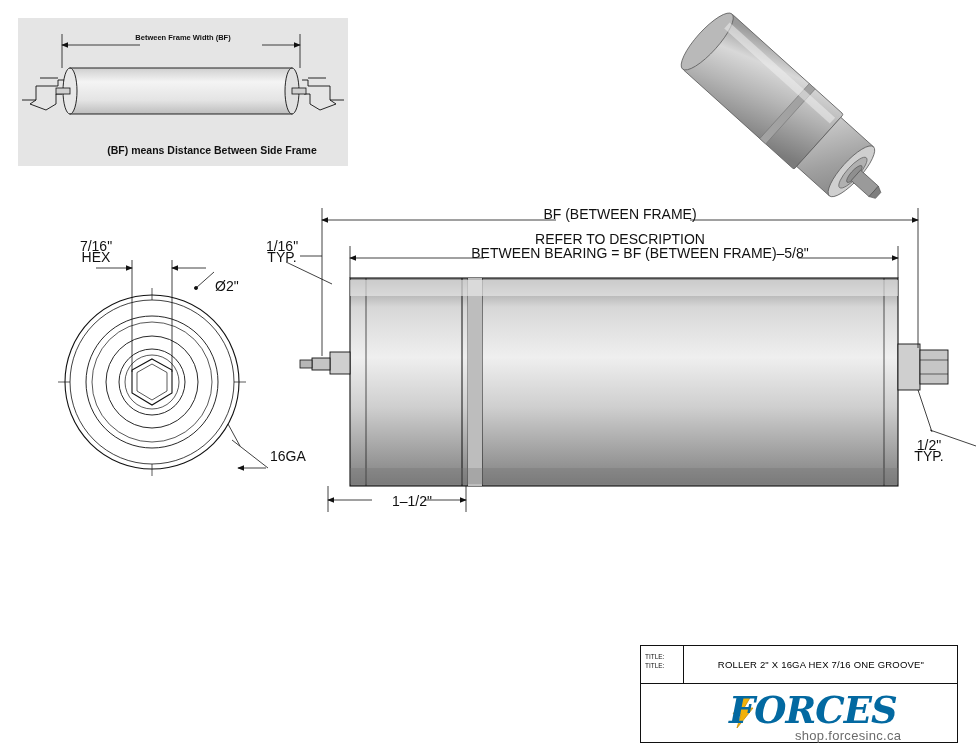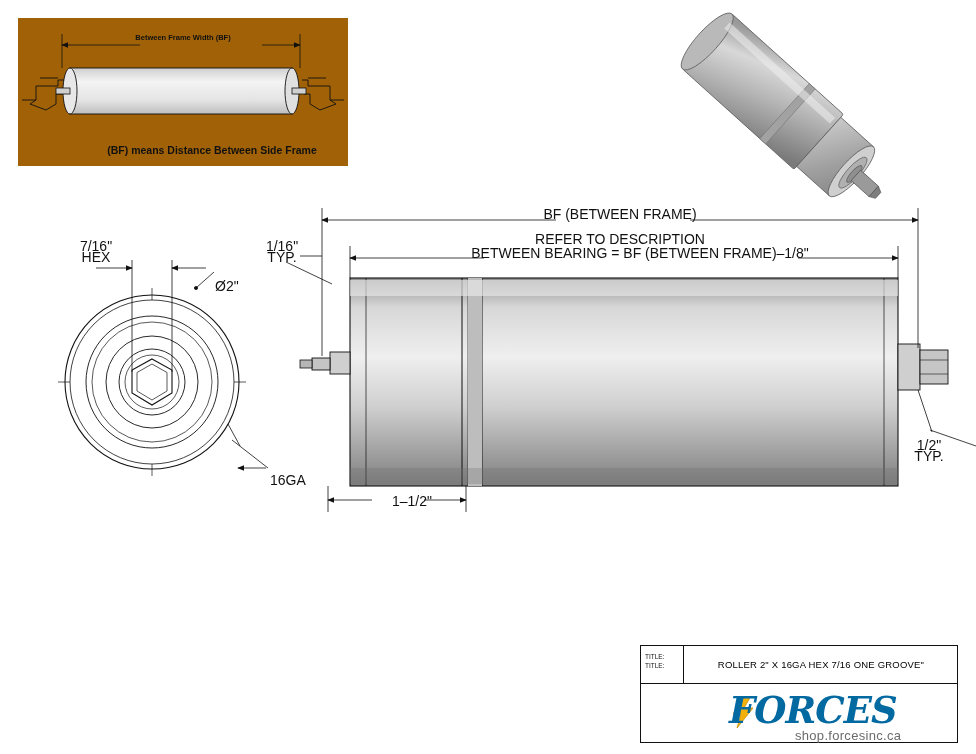--- a/index.html
+++ b/index.html
@@ -116,21 +116,21 @@
     width: 26px;
     height: 32px;
   }
   
   #inset-frame {
     position: absolute;
     left: 18px;
     top: 18px;
     width: 330px;
     height: 148px;
-    background: #a16207;
+    background: #e5e5e5;
   }
   .inset-cap {
     position: absolute;
     left: 0;
     top: 126px;
     width: 388px;
     text-align: center;
     font-size: 10.5px;
     font-weight: bold;
     color: #111;
@@ -323,32 +323,32 @@
       <line x1="424" y1="500" x2="466" y2="500" marker-end="url(#arrEnd)"></line>
     </g>
 
   </svg>
 
   <div class="lbl c small" style="left:62px; top:238px; width:68px;">7/16"</div>
   <div class="lbl c small" style="left:62px; top:249px; width:68px;">HEX</div>
 
   <div class="lbl l small" style="left:215px; top:278px;">Ø2"</div>
 
-  <div class="lbl l small" style="left:270px; top:472px;">16GA</div>
+  <div class="lbl l small" style="left:270px; top:448px;">16GA</div>
 
   <div class="lbl c small" style="left:258px; top:238px; width:48px;">1/16"</div>
   <div class="lbl c small" style="left:258px; top:249px; width:48px;">TYP.</div>
 
   <div class="lbl c small" style="left:905px; top:437px; width:48px;">1/2"</div>
   <div class="lbl c small" style="left:905px; top:448px; width:48px;">TYP.</div>
 
   <div class="lbl c small" style="left:480px; top:206px; width:280px;">BF (BETWEEN FRAME)</div>
   <div class="lbl c small" style="left:480px; top:219px; width:280px;margin-top:12px;">REFER TO DESCRIPTION</div>
 
-  <div class="lbl c small" style="left:430px; top:245px; width:420px;">BETWEEN BEARING = BF (BETWEEN FRAME)–1/8"</div>
+  <div class="lbl c small" style="left:430px; top:245px; width:420px;">BETWEEN BEARING = BF (BETWEEN FRAME)–5/8"</div>
 
   <div class="lbl c small" style="left:356px; top:493px; width:112px;">1–1/2"</div>
 
   <div id="title-block">
     <div class="tb-row">
       <div class="tb-key">
         <div>TITLE:</div>
         <div>TITLE:</div>
       </div>
       <div class="tb-divider"></div>

